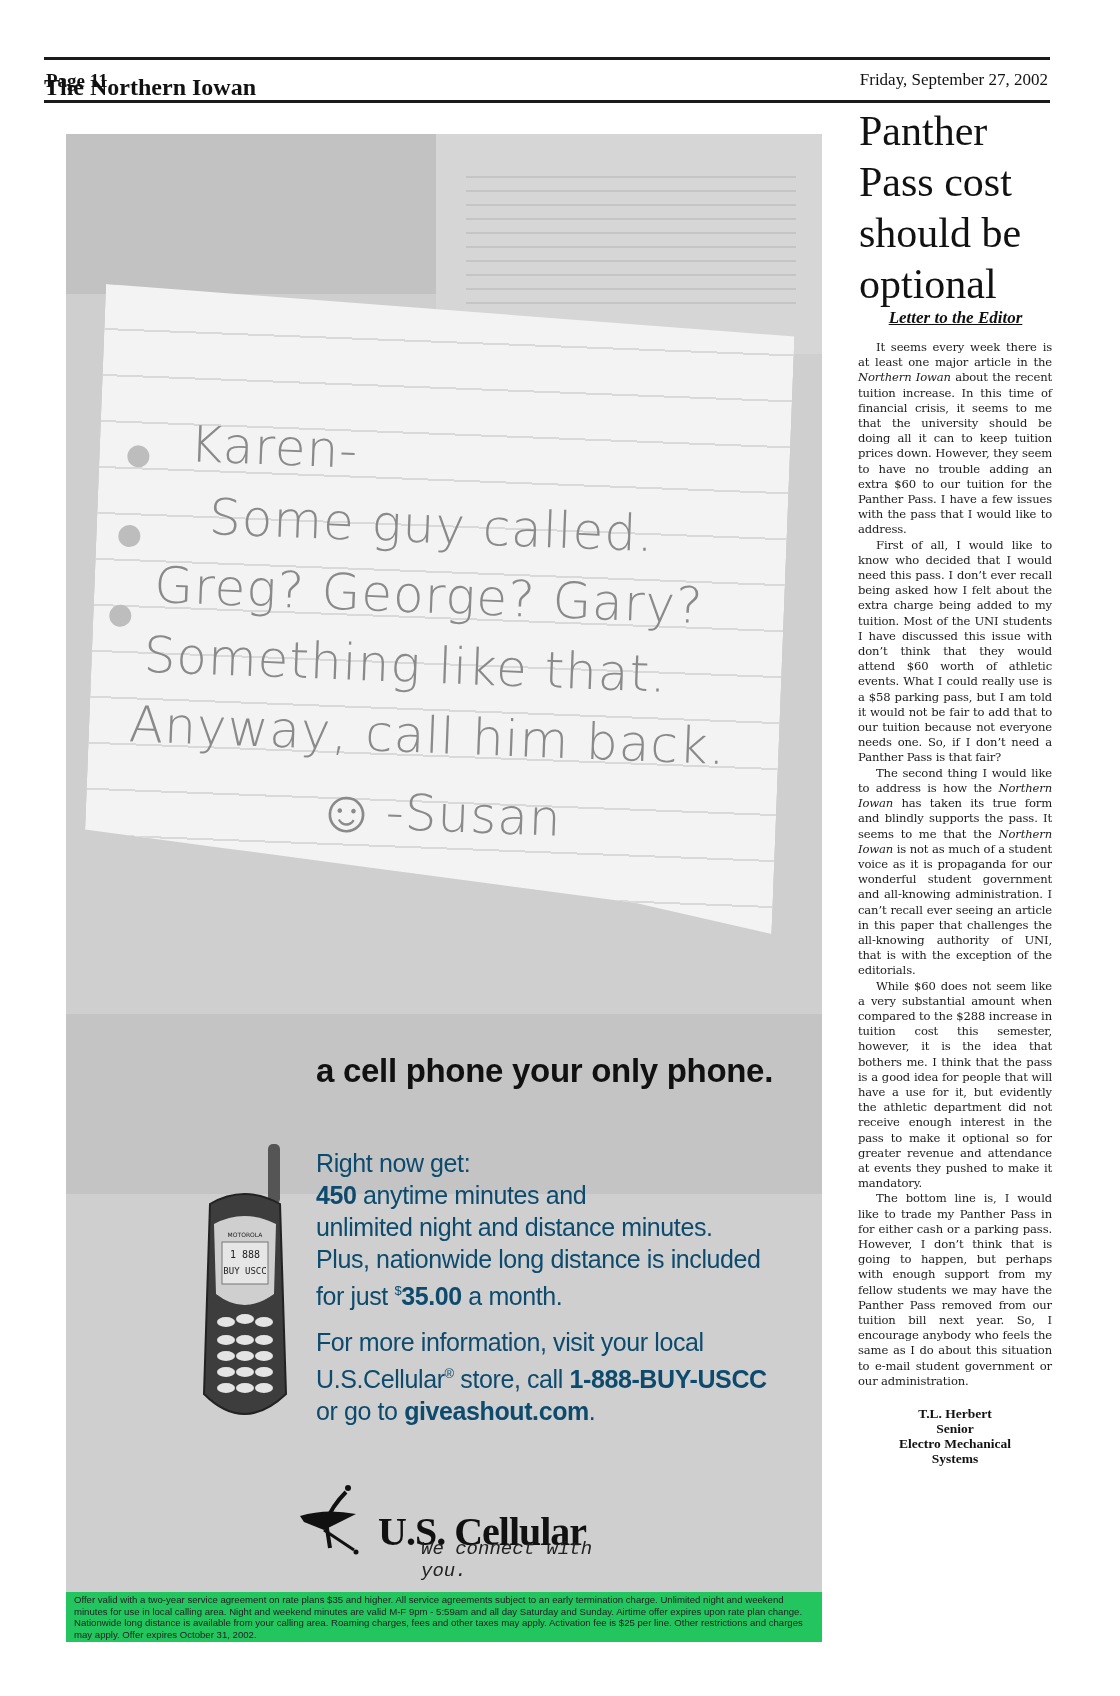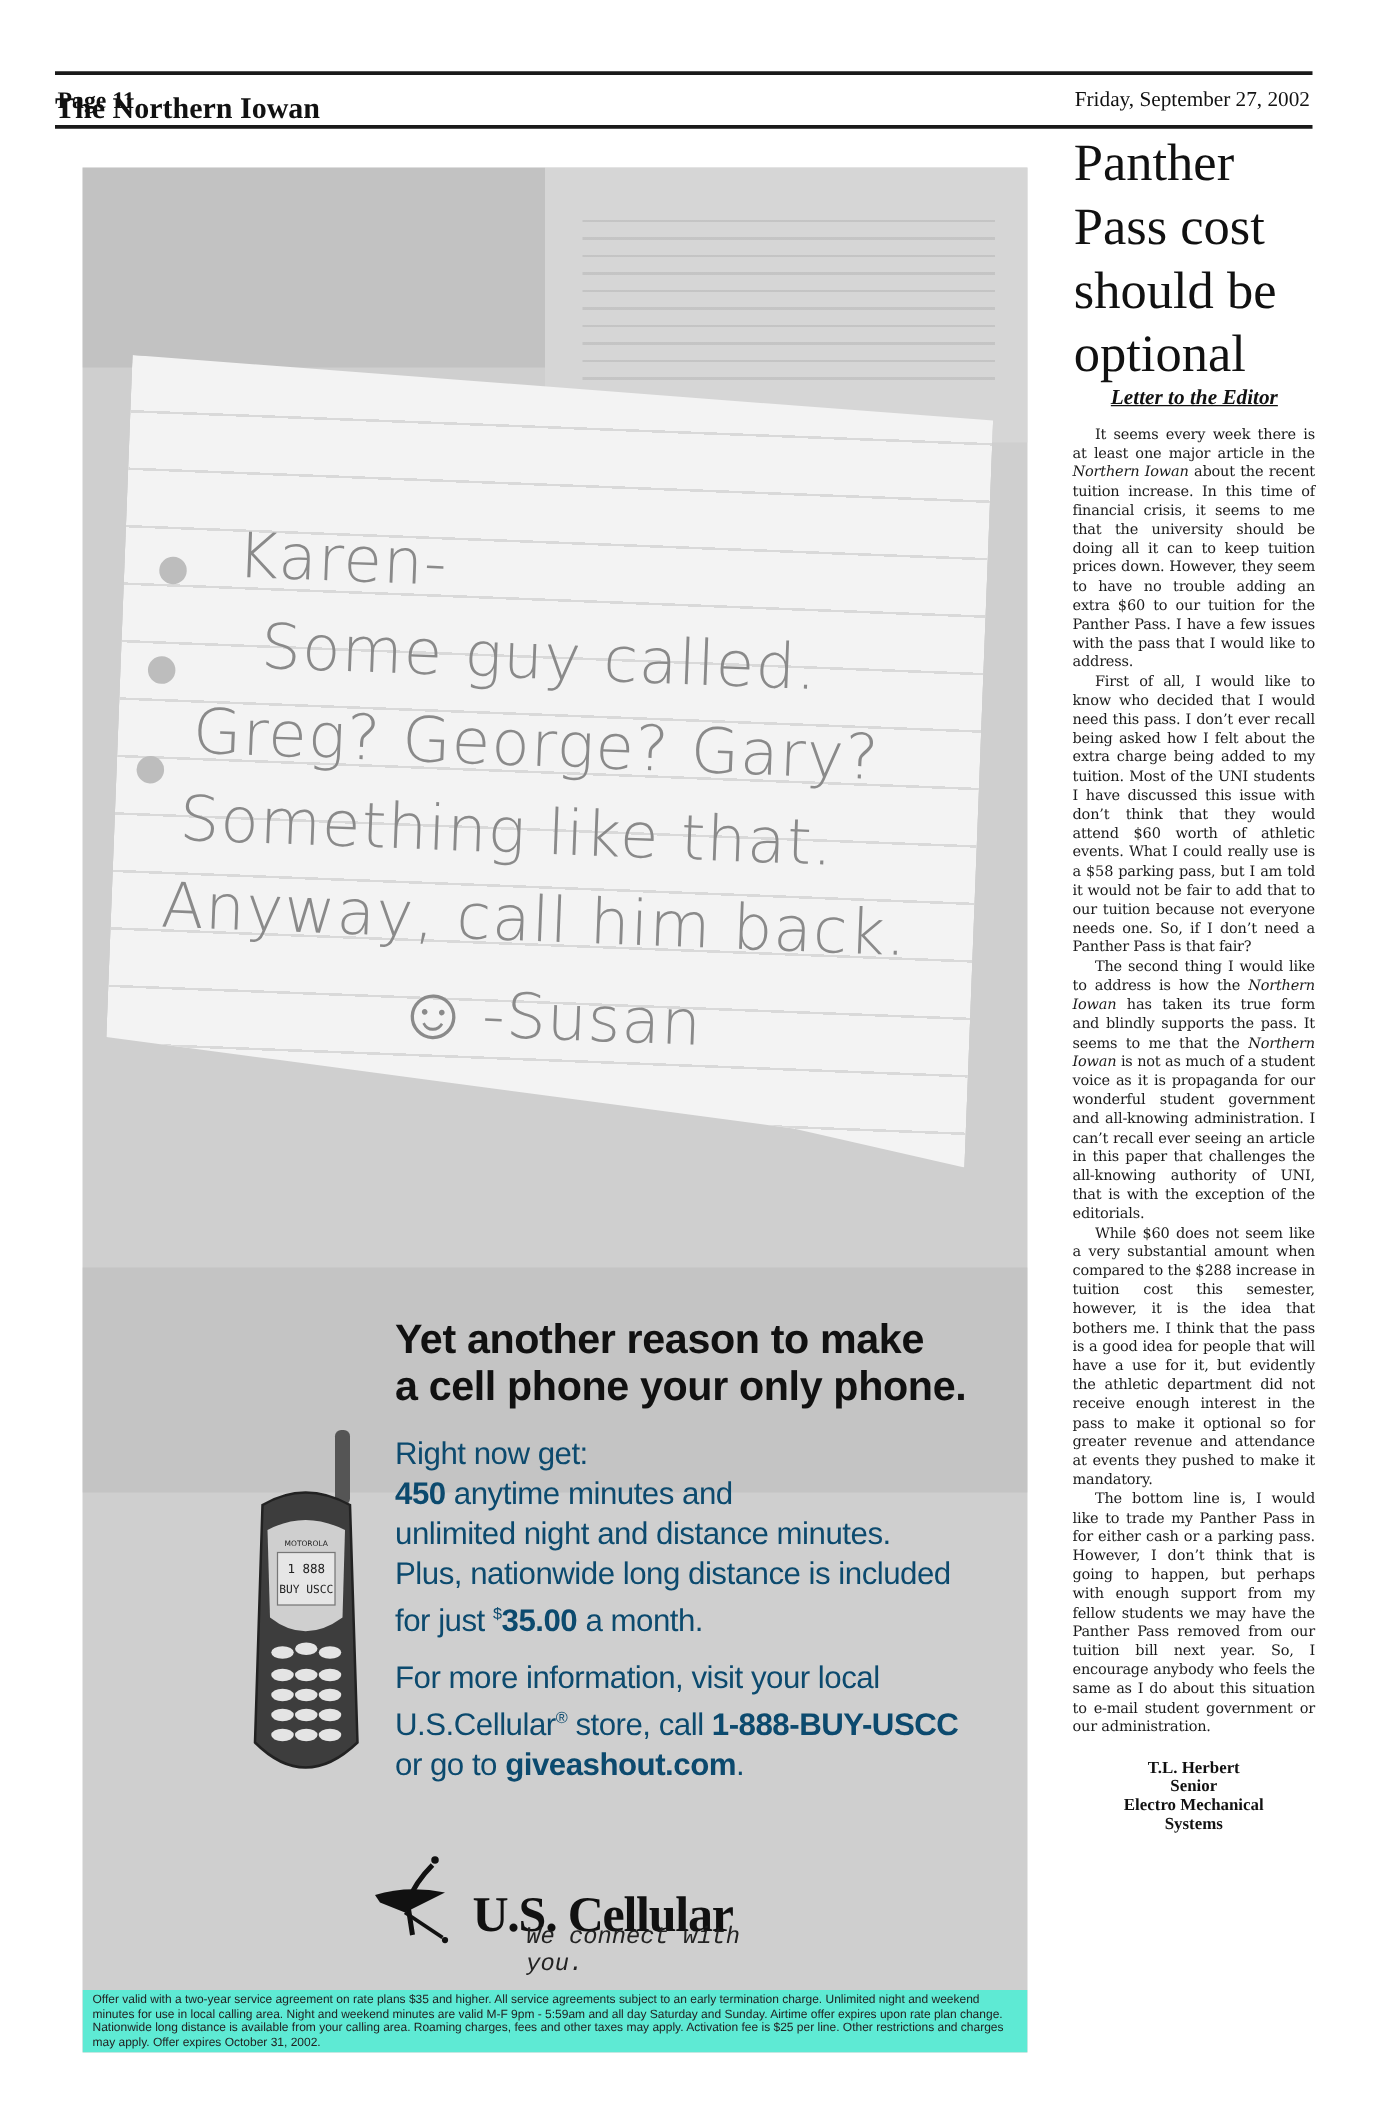--- a/index.html
+++ b/index.html
@@ -39,21 +39,21 @@
 
   .phone { position: absolute; left: 130px; top: 1010px; width: 96px; height: 280px; }
 
   .logo { position: absolute; left: 230px; top: 1330px; width: 330px; height: 100px; }
   .logo .word { position: absolute; left: 82px; top: 44px; font-family: "Liberation Serif", serif; font-weight: bold;
      font-size: 40px; letter-spacing: -1px; color: #111; }
   .logo .tag { position: absolute; left: 125px; top: 74px; font-family: Liberation Mono, monospace; font-style: italic;
      font-size: 19px; color: #222; }
 
   .fine { position: absolute; left: 0; top: 1458px; width: 756px; height: 50px; padding: 2px 8px;
-     font-family: "Liberation Sans", sans-serif; font-size: 9.6px; line-height: 11.5px; color: #222; background: #5eead4; }
+     font-family: "Liberation Sans", sans-serif; font-size: 9.6px; line-height: 11.5px; color: #222; background: #22c55e; }
 
   
   .col { position: absolute; left: 858px; top: 106px; width: 194px; }
   .title { font-family: "Liberation Serif", serif; font-weight: normal; font-size: 42px; line-height: 51px; color: #111; margin-left: 1px; }
   .kicker { font-family: "Liberation Serif", serif; font-weight: bold; font-style: italic; text-decoration: underline;
      font-size: 17px; margin-top: -2px; margin-left: 1px; text-align: center; }
   .body { margin-top: 12px; font-family: "DejaVu Serif", serif; font-size: 11.6px; line-height: 15.2px;
      text-align: justify; letter-spacing: -0.15px; color: #1a1a1a; }
   .body p { text-indent: 18px; }
   .body i { font-style: italic; }
@@ -84,21 +84,20 @@
     <div class="hand" style="left:90px; top:128px;">Karen-</div>
     <div class="hand" style="left:112px; top:200px;">Some guy called.</div>
     <div class="hand" style="left:60px; top:270px;">Greg? George? Gary?</div>
     <div class="hand" style="left:52px; top:340px;">Something like that.</div>
     <div class="hand" style="left:40px; top:410px;">Anyway, call him back.</div>
     <div class="hand" style="left:230px; top:482px; font-size:60px;">☺</div>
     <div class="hand" style="left:300px; top:488px;">-Susan</div>
   </div>
 
   <div class="headline">
-    <div>Yet another reason to make</div>
     <div>a cell phone your only phone.</div>
   </div>
 
   <div class="copy" style="top:1013px;">
     <div>Right now get:</div>
     <div><b>450</b><span> anytime minutes and</span></div>
     <div>unlimited night and distance minutes.</div>
     <div>Plus, nationwide long distance is included</div>
     <div><span>for just </span><sup>$</sup><b>35.00</b><span> a month.</span></div>
   </div>

